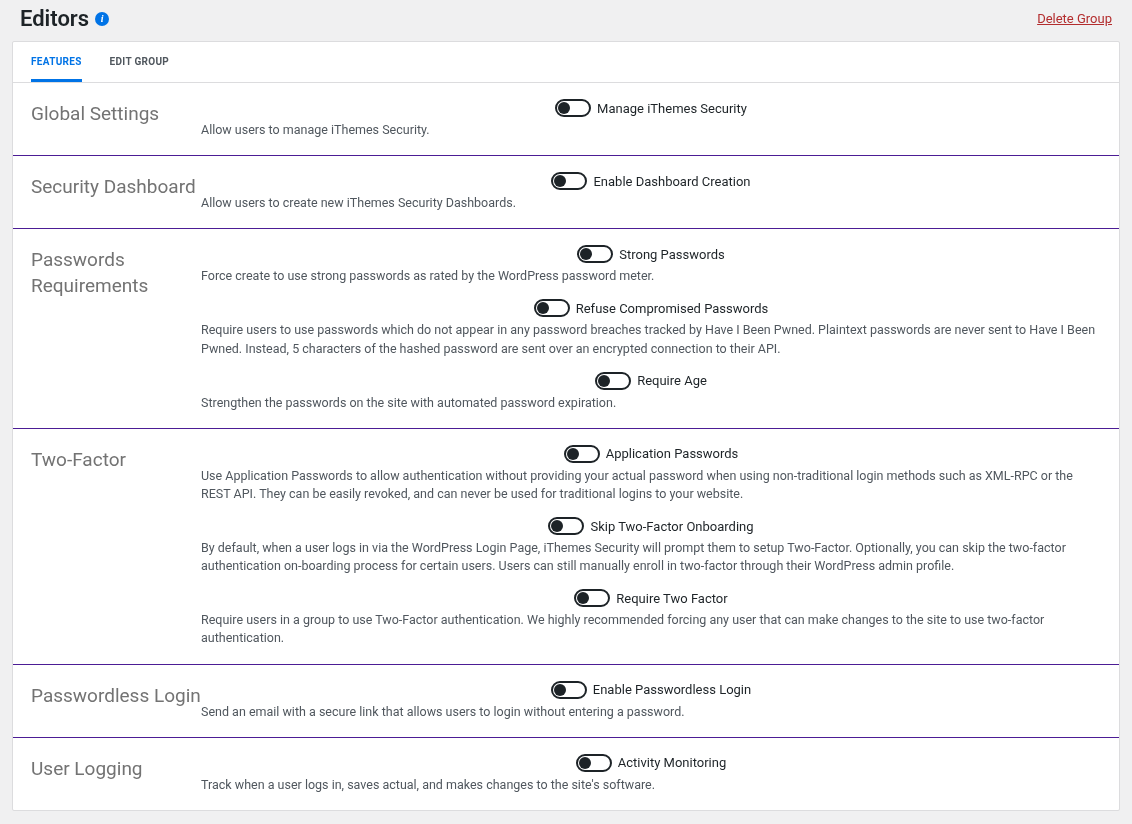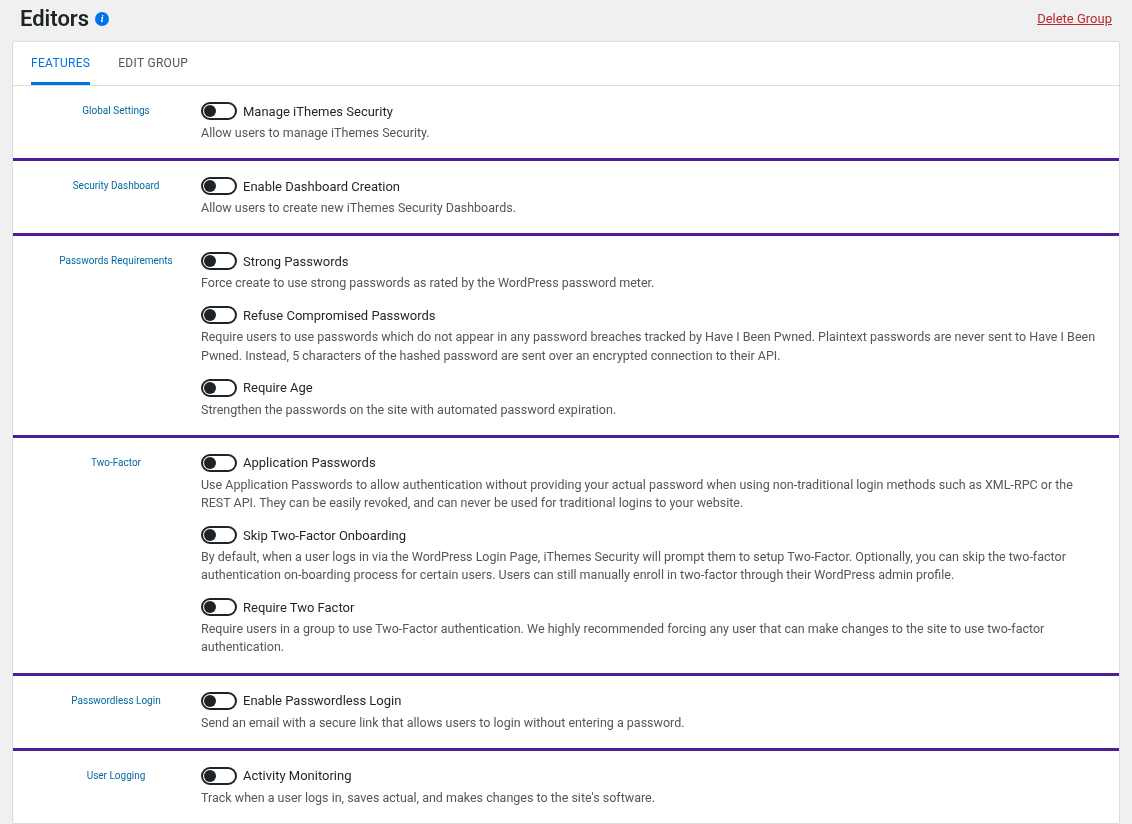--- a/index.html
+++ b/index.html
@@ -49,59 +49,59 @@
     border-radius: 2px;
   }
   .tabs {
     display: flex;
     gap: 28px;
     padding: 0 18px;
     border-bottom: 1px solid #dcdcde;
   }
   .tab {
     padding: 14px 0 12px 0;
-    font-size: 12px;
-    font-weight: 400;
+    font-size: 10px;
+    font-weight: 700;
     letter-spacing: 0.3px;
     color: #50575e;
     cursor: pointer;
     border-bottom: 3px solid transparent;
   }
   .tab.active {
     color: #0073e6;
     border-bottom-color: #0073e6;
   }
   .section {
     display: flex;
     padding: 16px 18px;
   }
   .section + .section {
-    border-top: 3px solid #4c1d95;
+    border-top: 1px solid #4c1d95;
   }
   .section-label {
     width: 170px;
     flex-shrink: 0;
-    font-size: 10px;
-    color: #0369a1;
+    font-size: 19px;
+    color: #737373;
     padding-top: 2px;
     line-height: 1.35;
-    text-align: center;
   }
   .section-body {
     flex: 1;
   }
   .setting {
     margin-bottom: 14px;
   }
   .setting:last-child { margin-bottom: 0; }
   .setting-row {
     display: flex;
     align-items: center;
     gap: 6px;
     margin-bottom: 4px;
+    justify-content: center;
   }
   .toggle {
     width: 36px; height: 18px;
     border: 2px solid #1d2327;
     border-radius: 18px;
     background: #fff;
     position: relative;
     cursor: pointer;
     flex-shrink: 0;
   }

